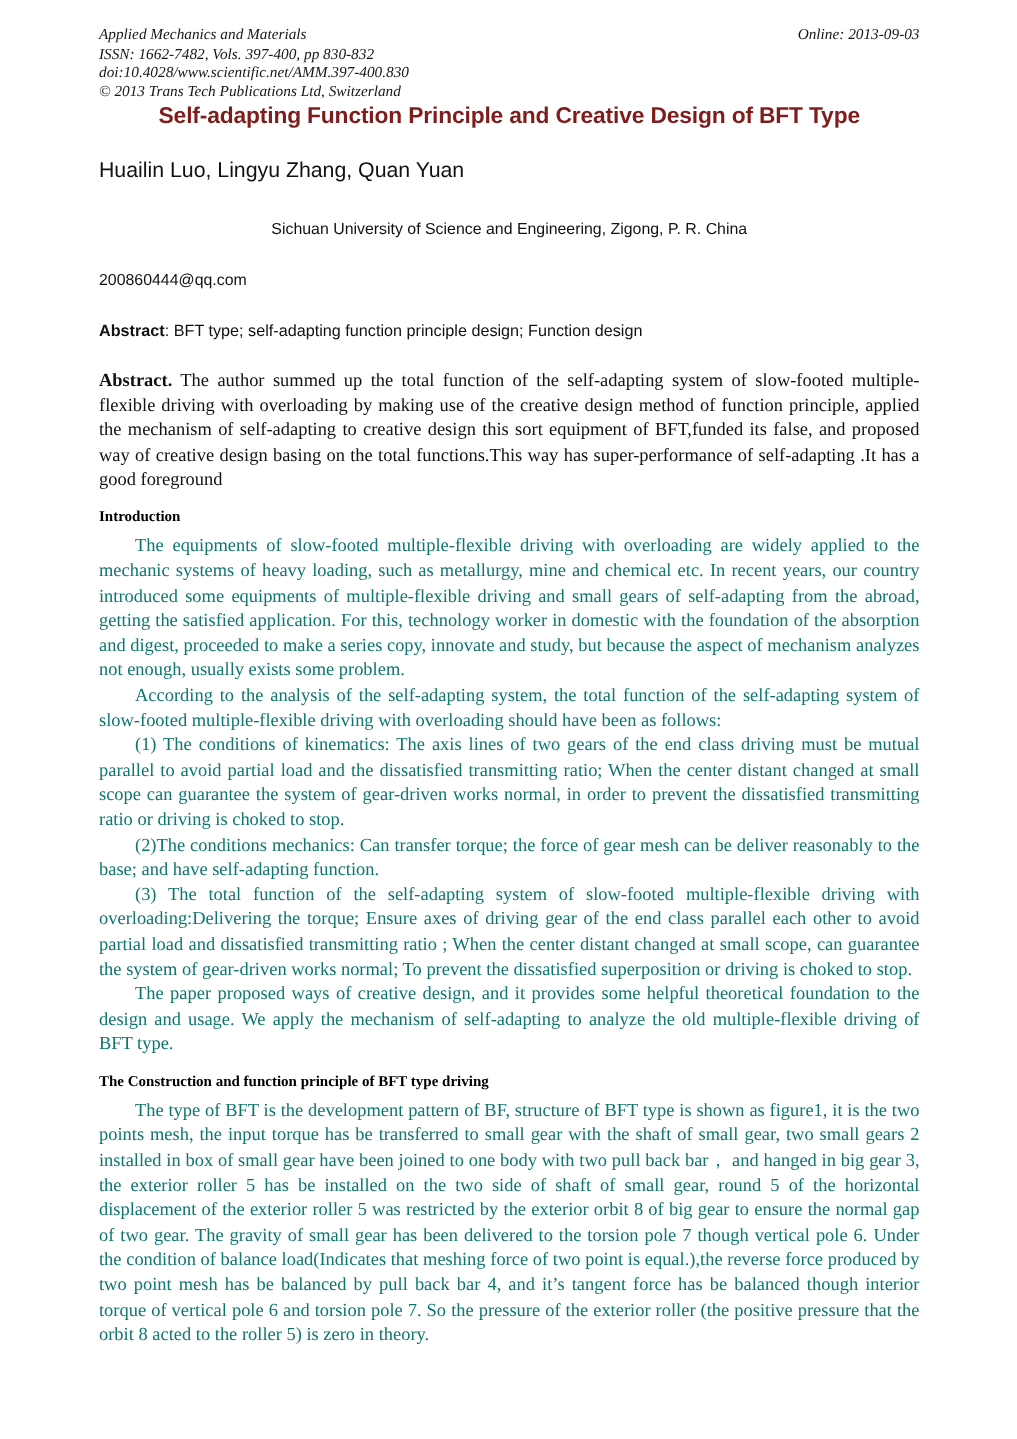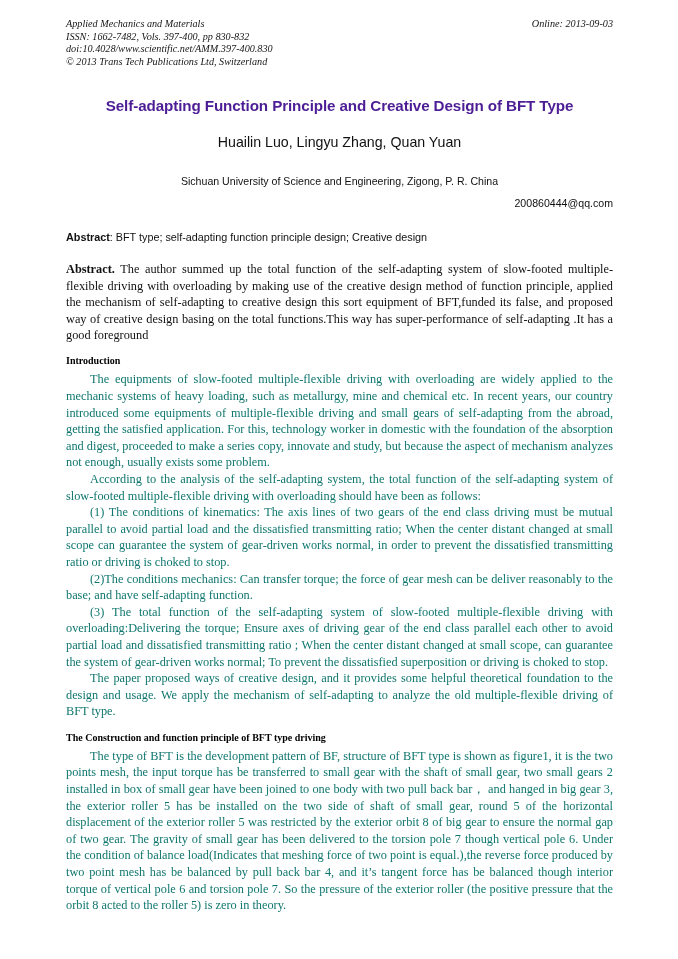--- a/index.html
+++ b/index.html
@@ -44,48 +44,46 @@
   .masthead .line { white-space: nowrap; }
   .masthead .online {
     position: absolute;
     right: 0;
     top: 0;
     font-size: 10.2px;
   }
 
   
   .title {
-    margin-top: 28px;
     text-align: center;
     font-family: "Liberation Sans", sans-serif;
     font-weight: bold;
     font-size: 15.2px;
     line-height: 19px;
     letter-spacing: -0.1px;
-    color: #4c1d95;
+    color: #7f1d1d;
   }
   .authors {
     margin-top: 18px;
-    text-align: center;
     font-family: "Liberation Sans", sans-serif;
     font-size: 14.2px;
     line-height: 18px;
     color: #111111;
   }
   .affiliation {
     margin-top: 23px;
     text-align: center;
     font-family: "Liberation Sans", sans-serif;
     font-size: 10.6px;
     line-height: 14px;
     color: #111111;
   }
   .email {
-    margin-top: 8px;
-    text-align: right;
+    margin-top: 20px;
+    text-align: left;
     font-family: "Liberation Sans", sans-serif;
     font-size: 10.6px;
     line-height: 14px;
     color: #111111;
   }
 
   
   .keywords {
     margin-top: 20px;
     font-family: "Liberation Sans", sans-serif;
@@ -149,21 +147,21 @@
       <div class="line">© 2013 Trans Tech Publications Ltd, Switzerland</div>
       <div class="online">Online: 2013-09-03</div>
     </div>
 
     <div class="title">Self-adapting Function Principle and Creative Design of BFT Type</div>
     <div class="authors">Huailin Luo, Lingyu Zhang, Quan Yuan</div>
     <div class="affiliation">Sichuan University of Science and Engineering, Zigong, P. R. China</div>
     <div class="email">200860444@qq.com</div>
 
     <div class="keywords">
-      <span class="kw-label">Abstract</span><span>: BFT type; self-adapting function principle design; Creative design</span>
+      <span class="kw-label">Abstract</span><span>: BFT type; self-adapting function principle design; Function design</span>
     </div>
 
     <div class="abstract">
       <span class="ab-label">Abstract.</span><span> The author summed up the total function of the self-adapting system of slow-footed multiple-flexible driving with overloading by making use of the creative design method of function principle, applied the mechanism of self-adapting to creative design  this sort equipment of BFT,funded its false, and proposed way of creative design basing on the total functions.This way has super-performance of self-adapting .It has a good foreground</span>
     </div>
 
     <div class="heading">Introduction</div>
     <p class="para indent gap-sm">The equipments of slow-footed multiple-flexible driving with overloading are widely applied to the mechanic systems of heavy loading, such as metallurgy, mine and chemical etc. In recent years, our country introduced some equipments of multiple-flexible driving and small gears of self-adapting from the abroad, getting the satisfied application. For this, technology worker in domestic with the foundation of the absorption and digest, proceeded to make a series copy, innovate and study, but because the aspect of mechanism analyzes not enough, usually exists some problem.</p>
     <p class="para indent">According to the analysis of the self-adapting system, the total function of the self-adapting system of slow-footed multiple-flexible driving with overloading should have been as follows:</p>
     <p class="para indent">(1) The conditions of kinematics: The axis lines of two gears of the end class driving must be mutual parallel to avoid partial load and the dissatisfied transmitting ratio; When the center distant changed at small scope can guarantee the system of gear-driven works normal, in order to prevent the dissatisfied transmitting ratio or driving is choked to stop.</p>

